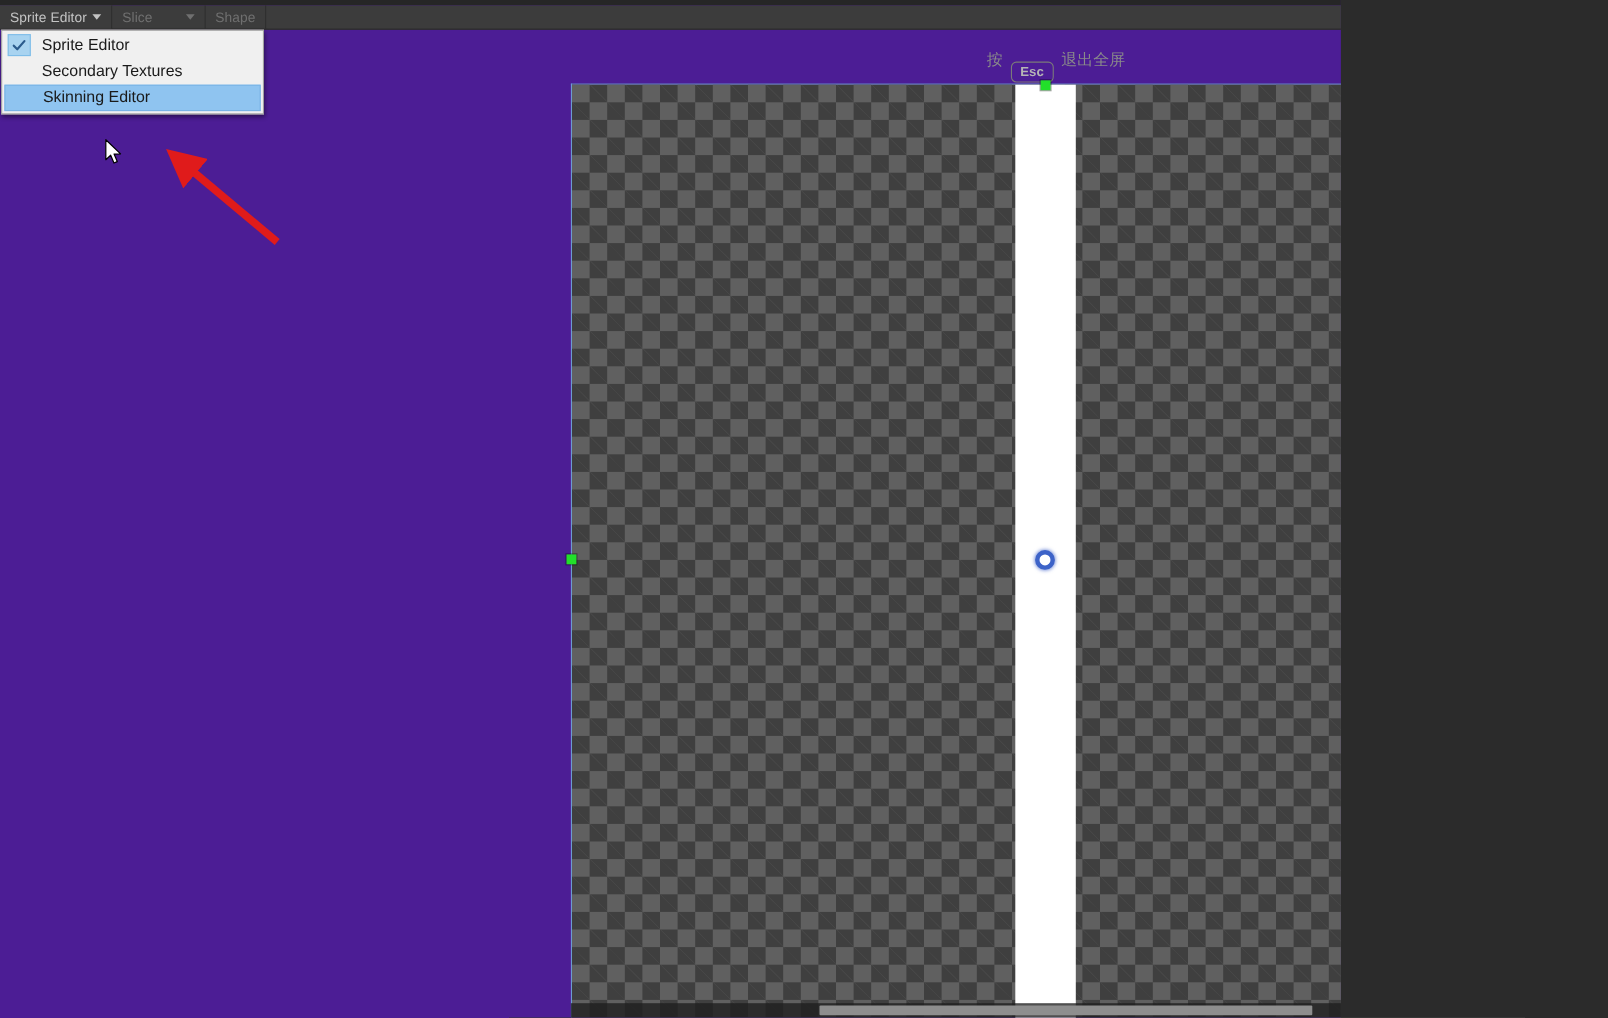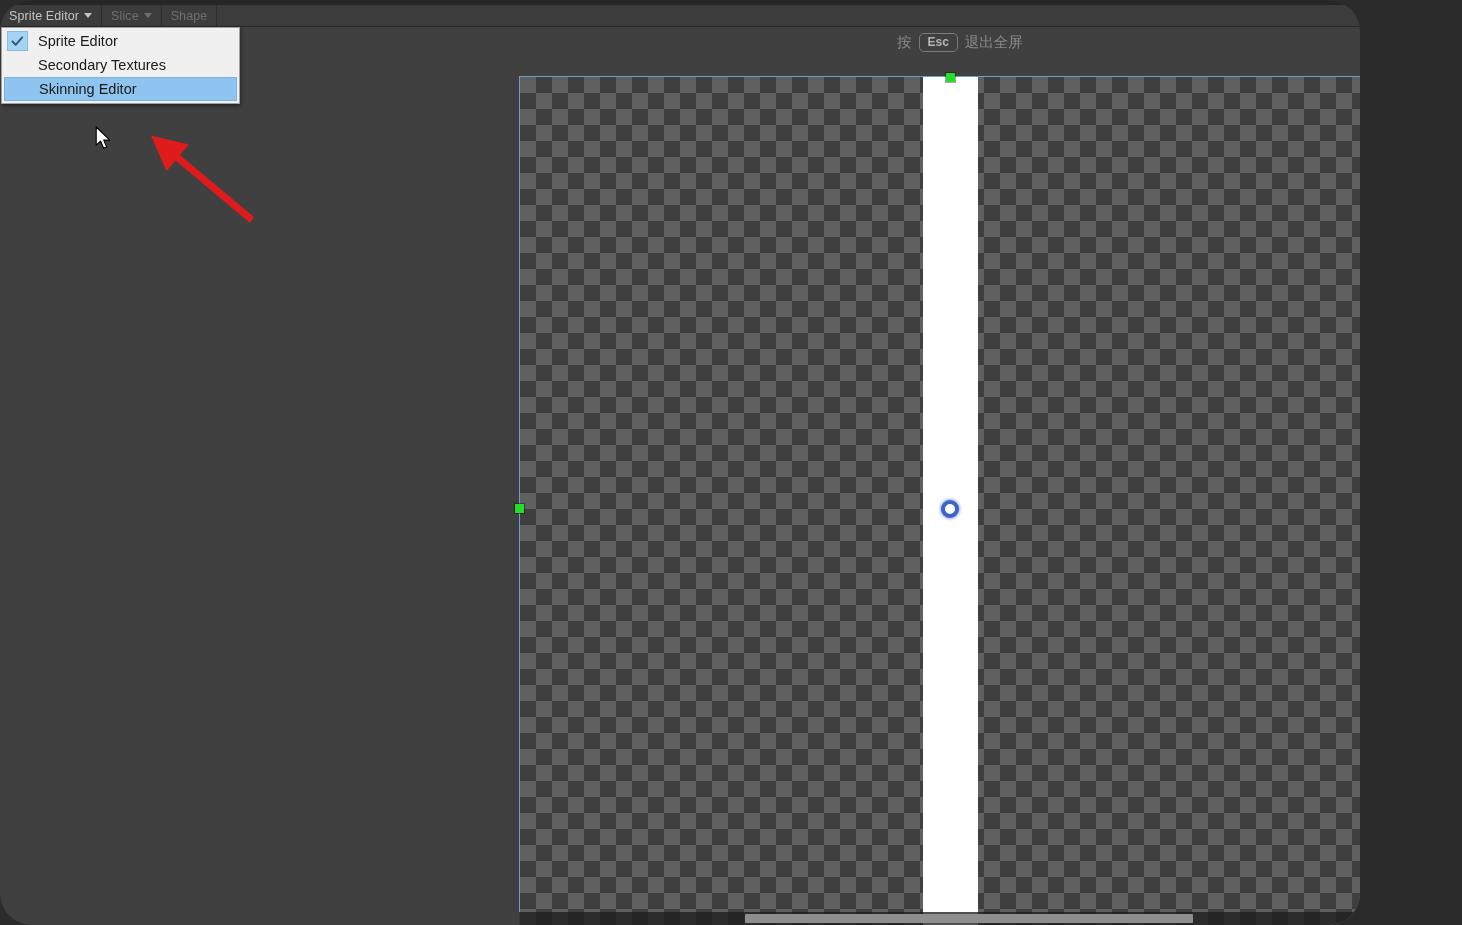--- a/index.html
+++ b/index.html
@@ -9,25 +9,24 @@
   }
   body {
     width: 1462px;
     height: 925px;
     overflow: hidden;
     font-family: "Liberation Sans", sans-serif;
     -webkit-font-smoothing: antialiased;
   }
   #app {
     position: relative;
-    width: 1360px;
+    width: 1219px;
     height: 925px;
-    background: #404040;
+    background: #4c1d95;
     overflow: hidden;
-    border-radius: 32px;
   }
 
   
   .top-strip {
     position: absolute;
     left: 0; top: 0;
     width: 1462px; height: 5px;
     background: #262626;
   }
 
@@ -48,21 +47,21 @@
     padding: 0 9px;
     font-size: 12.5px;
     color: #c4c4c4;
     height: 100%;
     box-sizing: border-box;
     border-right: 1px solid #2e2e2e;
     white-space: nowrap;
     user-select: none;
     letter-spacing: 0.1px;
   }
-  .tb-item.disabled { color: #6f6f6f; }
+  .tb-item.disabled { color: #6f6f6f; gap: 25px; }
   .tb-item.active {
     background: #3c3c3c;
   }
   .tb-caret {
     margin-left: 5px;
     width: 0; height: 0;
     border-left: 4.5px solid transparent;
     border-right: 4.5px solid transparent;
     border-top: 5px solid #c4c4c4;
   }
@@ -125,20 +124,21 @@
     user-select: none;
   }
   .fs-key {
     border: 1px solid #7a7a7a;
     border-radius: 5px;
     padding: 2px 8px 3px 8px;
     font-size: 12px;
     font-weight: bold;
     color: #b5b5b5;
     line-height: 1;
+    margin-top: 23px;
   }
 
   
   .sprite-frame {
     position: absolute;
     left: 519px;
     top: 76px;
     width: 862px;
     height: 849px;
     box-sizing: border-box;

